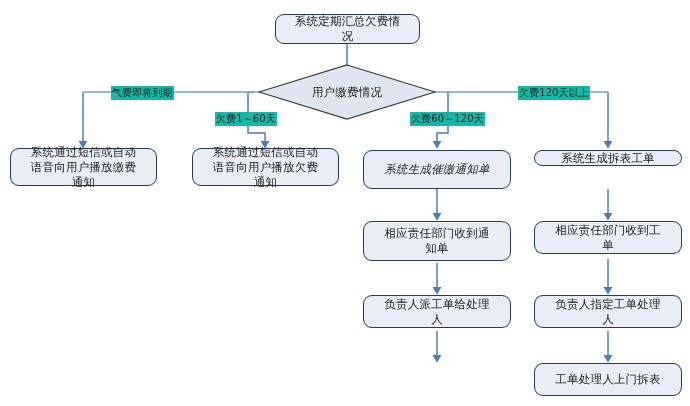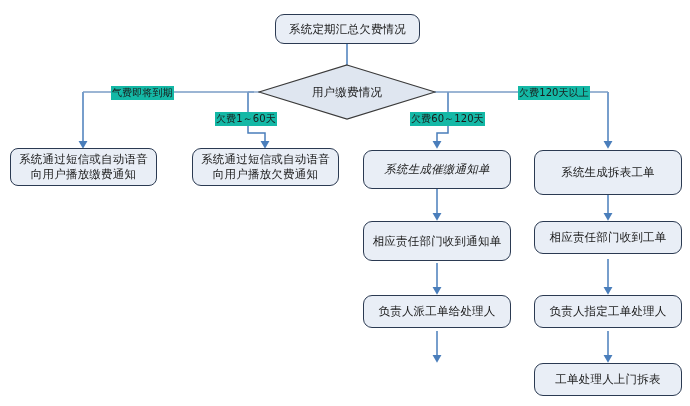--- a/index.html
+++ b/index.html
@@ -31,21 +31,21 @@
     align-items: center;
     justify-content: center;
     text-align: center;
     background: #e9eef6;
     border: 1.2px solid #2b3a52;
     border-radius: 9px;
     color: #1a1a1a;
     font-size: 11.5px;
     line-height: 15px;
     letter-spacing: 0.2px;
-    padding: 2px 4px;
+    padding: 2px 16px;
   }
   .node span {
     display: block;
     width: 100%;
   }
   .diamond {
     position: absolute;
     display: flex;
     align-items: center;
     justify-content: center;
@@ -117,39 +117,39 @@
   </div>
 
   <div class="edge-label" style="left:111px; top:86px;"><span>气费即将到期</span></div>
 
   <div class="edge-label" style="left:215px; top:112px;"><span>欠费1～60天</span></div>
 
   <div class="edge-label" style="left:410px; top:112px;"><span>欠费60～120天</span></div>
 
   <div class="edge-label" style="left:518px; top:86px;"><span>欠费120天以上</span></div>
 
-  <div class="node" style="left:10px; top:148px; width:147px; height:38px;border-radius:8px;">
+  <div class="node" style="left:10px; top:148px; width:147px; height:38px;">
     <span>系统通过短信或自动语音向用户播放缴费通知</span>
   </div>
 
   <div class="node" style="left:192px; top:148px; width:147px; height:38px;">
     <span>系统通过短信或自动语音向用户播放欠费通知</span>
   </div>
 
   <div class="node" style="left:363px; top:150px; width:148px; height:39px;font-style:italic;">
     <span>系统生成催缴通知单</span>
   </div>
   <div class="node" style="left:363px; top:221px; width:148px; height:40px;">
     <span>相应责任部门收到通知单</span>
   </div>
   <div class="node" style="left:363px; top:295px; width:148px; height:33px;">
     <span>负责人派工单给处理人</span>
   </div>
 
-  <div class="node" style="left:534px; top:150px; width:148px; height:45px;">
+  <div class="node" style="left:534px; top:150px; width:148px; height:16px;">
     <span>系统生成拆表工单</span>
   </div>
   <div class="node" style="left:534px; top:221px; width:148px; height:33px;">
     <span>相应责任部门收到工单</span>
   </div>
   <div class="node" style="left:534px; top:295px; width:148px; height:33px;">
     <span>负责人指定工单处理人</span>
   </div>
   <div class="node" style="left:534px; top:363px; width:148px; height:33px;">
     <span>工单处理人上门拆表</span>

